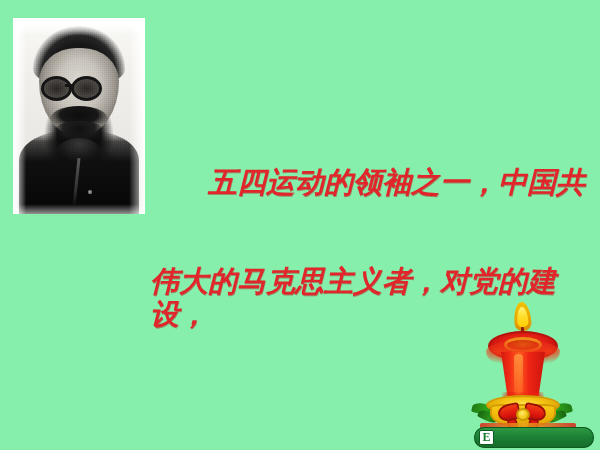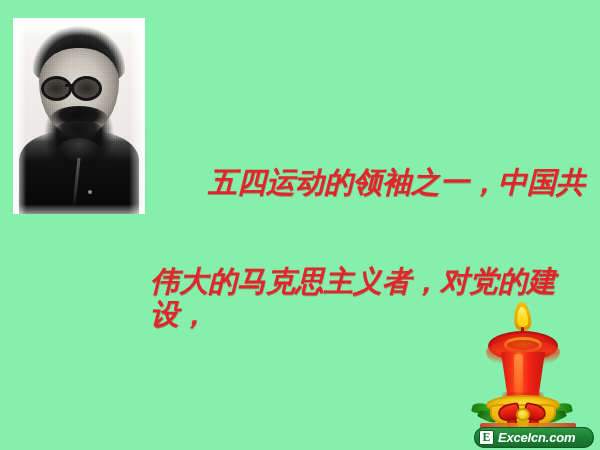--- a/index.html
+++ b/index.html
@@ -345,16 +345,15 @@
     <div class="cd cd-tail" id="cd-tail-l"></div>
     <div class="cd cd-tail" id="cd-tail-r"></div>
     <div class="cd cd-bow-loop" id="cd-bow-l"></div>
     <div class="cd cd-bow-loop" id="cd-bow-r"></div>
     <div class="cd" id="cd-bow-knot"></div>
   </div>
 
   <div id="wm-strip"></div>
   <div id="watermark">
     <div id="wm-e">E</div>
-    <div id="wm-text">Excelcn.com</div>
   </div>
 
 </div>
 
 </body></html>

